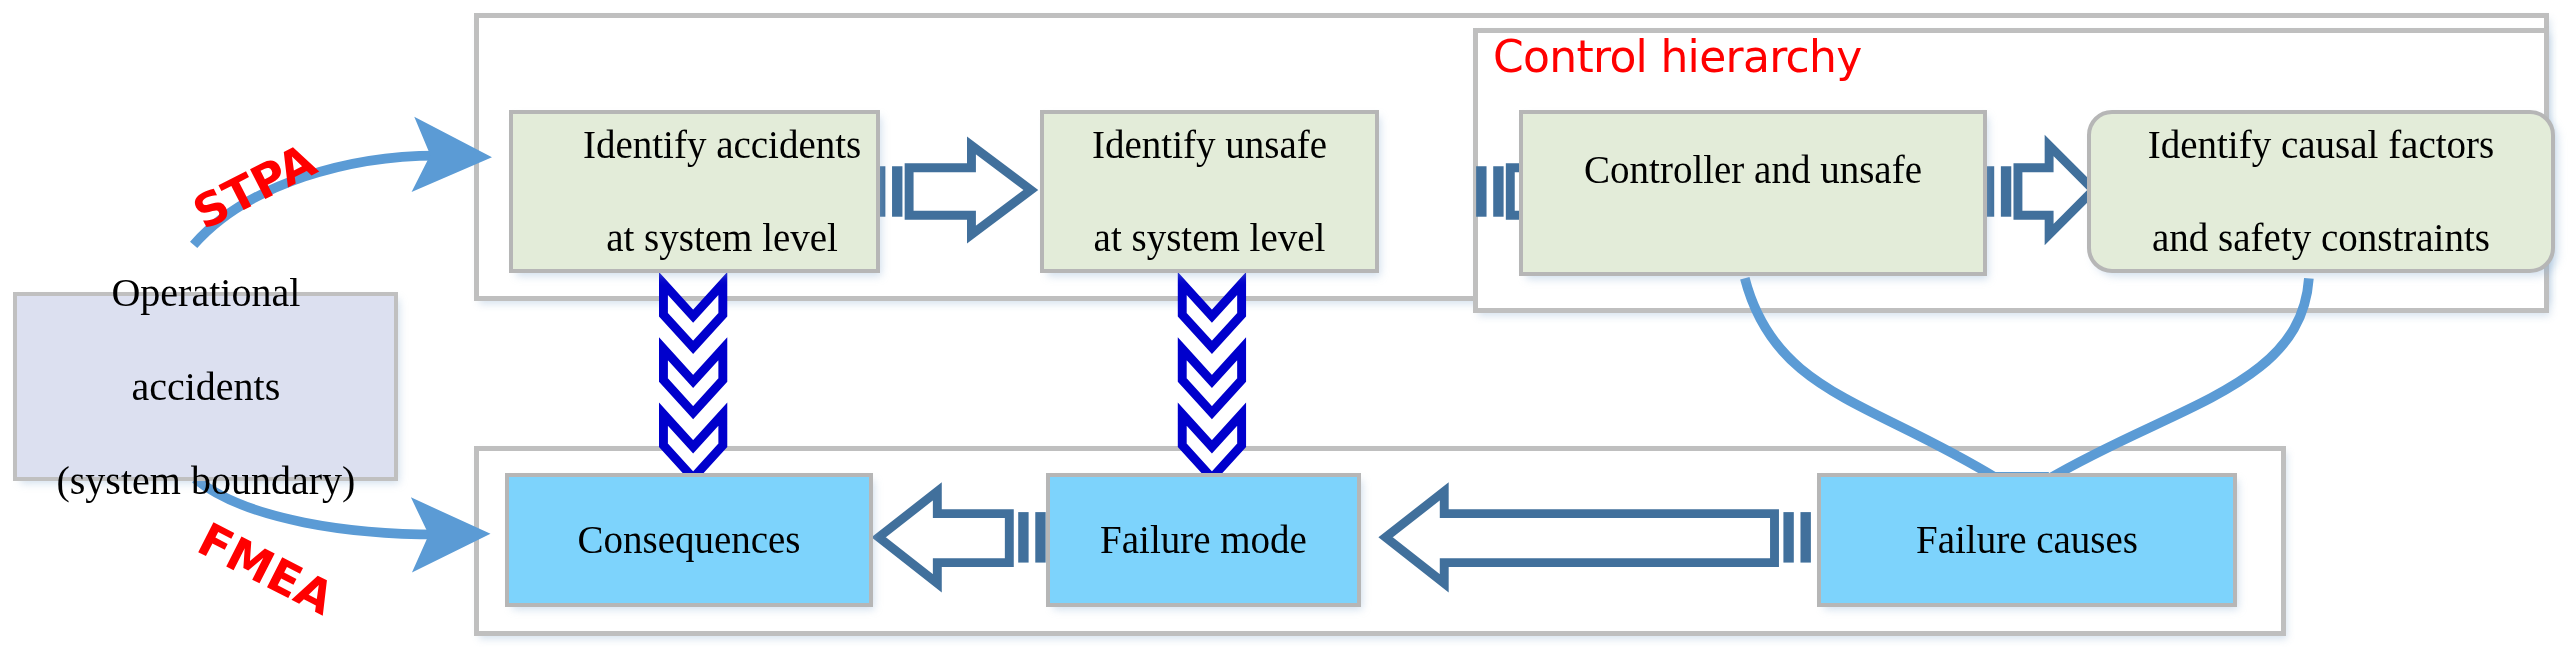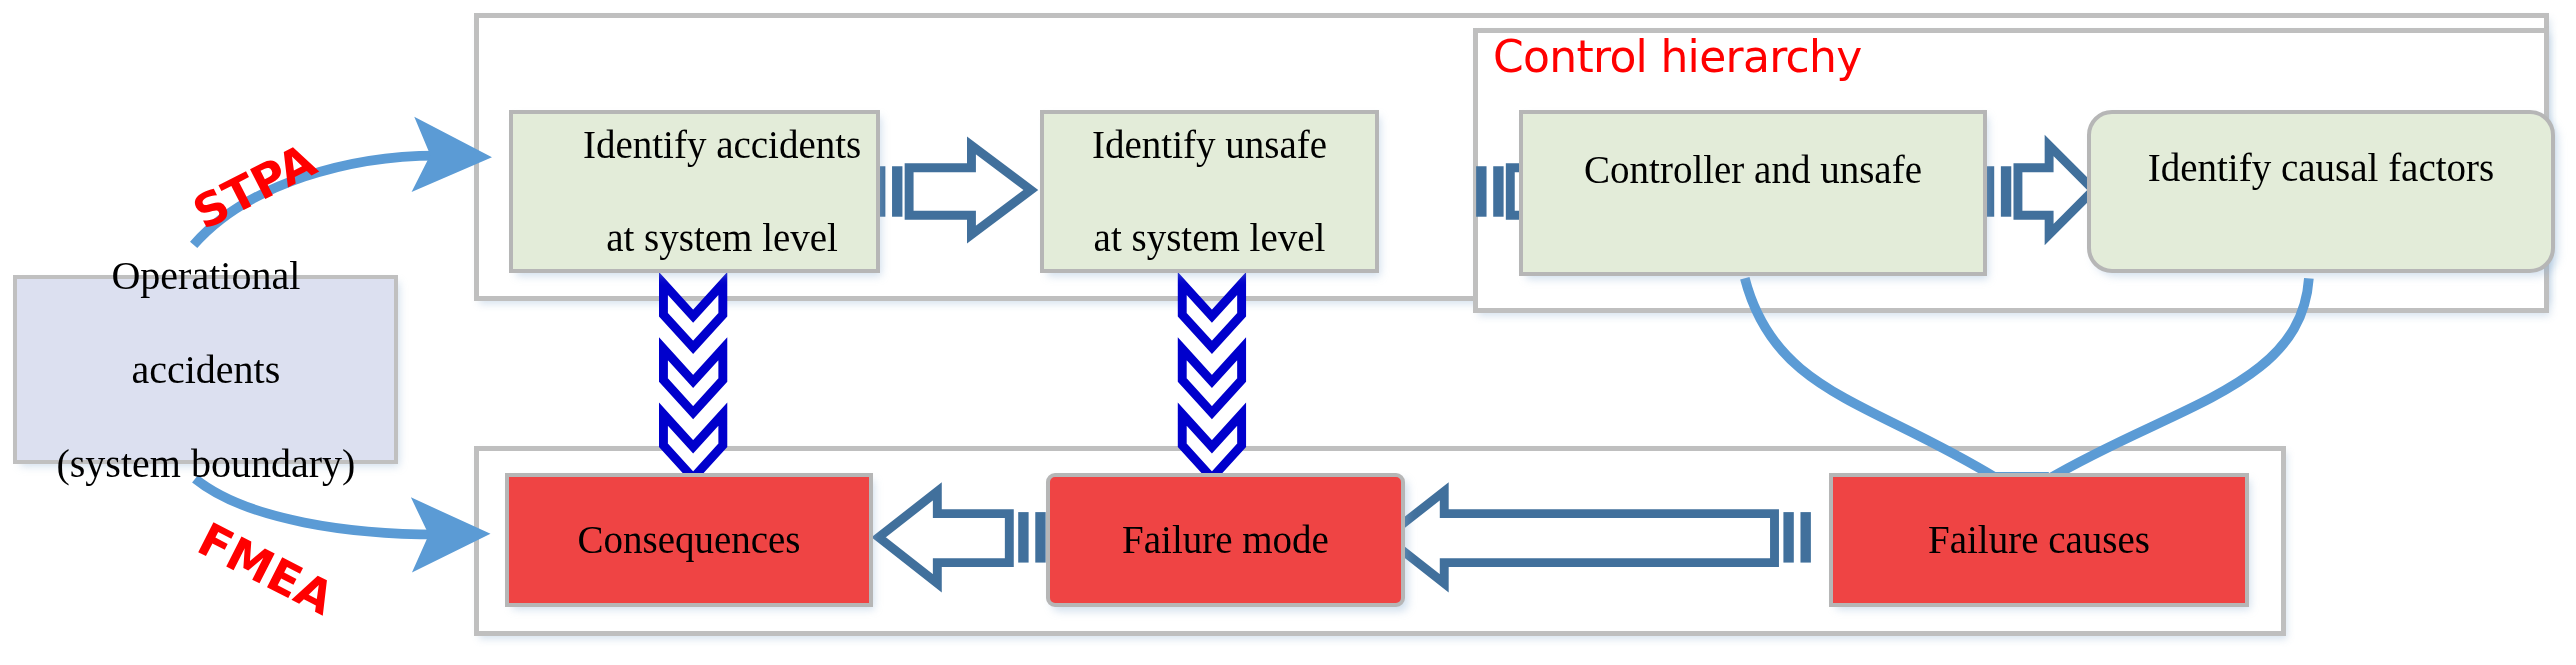--- a/index.html
+++ b/index.html
@@ -23,21 +23,21 @@
     justify-content:center;
     text-align:center;
     line-height:1.18;
     color:#000;
     font-family:"Liberation Serif",serif;
     box-shadow:4.5px 5.2px 8.2px -2.2px rgba(140,175,210,.40);
   }
   .node span{display:block;padding:0 7.4px;}
 
   .node.green{background:#e3ecd9;}
-  .node.peach{background:#ef4444;}
+  .node.peach{background:#7dd3fc;}
   .node.lav{background:#dce0f0;border-color:#c0c0c0;}
 
   .red-label{
     position:absolute;
     color:#ff0000;
     font-family:"DejaVu Sans",sans-serif;
     font-weight:700;
     white-space:nowrap;
   }
   .red-label.rot-up{transform:rotate(-27deg);transform-origin:left bottom;}
@@ -131,21 +131,21 @@
   </div>
 
   <div class="red-label rot-dn" style="left:214px;top:512px;font-size:46px;">
     <span>FMEA</span>
   </div>
 
   <div class="red-label plain" style="left:1493px;top:31px;font-size:44px;">
     <span>Control hierarchy</span>
   </div>
 
-  <div class="node lav" style="left:13.4px;top:275px;width:385px;height:189px;font-size:40px;">
+  <div class="node lav" style="left:13.4px;top:292px;width:385px;height:189px;font-size:40px;">
     <span>
       <span>Operational</span><br>
       <span>accidents</span><br>
       <span>(system boundary)</span>
     </span>
   </div>
 
   <div class="node green" style="left:509px;top:110px;width:371px;height:163px;font-size:39px;justify-content:flex-end;">
     <span>
       <span>Identify accidents</span><br>
@@ -162,29 +162,30 @@
 
   <div class="node green" style="left:1519px;top:110px;width:468px;height:166px;font-size:39px;">
     <span>
       <span>Controller and unsafe</span><br>
     </span>
   </div>
 
   <div class="node green" style="left:2087px;top:110px;width:468px;height:163px;font-size:39px;border-radius:25px;">
     <span>
       <span>Identify causal factors</span><br>
+      <span>and safety constraints</span>
     </span>
   </div>
 
   <div class="node peach" style="left:505px;top:473px;width:368px;height:134px;font-size:39px;">
     <span>Consequences</span>
   </div>
 
-  <div class="node peach" style="left:1046px;top:473px;width:359px;height:134px;font-size:39px;border-radius:9px;">
+  <div class="node peach" style="left:1046px;top:473px;width:315px;height:134px;font-size:39px;">
     <span>Failure mode</span>
   </div>
 
-  <div class="node peach" style="left:1817px;top:473px;width:420px;height:134px;font-size:39px;margin-left:12px;">
+  <div class="node peach" style="left:1817px;top:473px;width:420px;height:134px;font-size:39px;">
     <span>Failure causes</span>
   </div>
 
 </div>
 
 
 </body></html>

